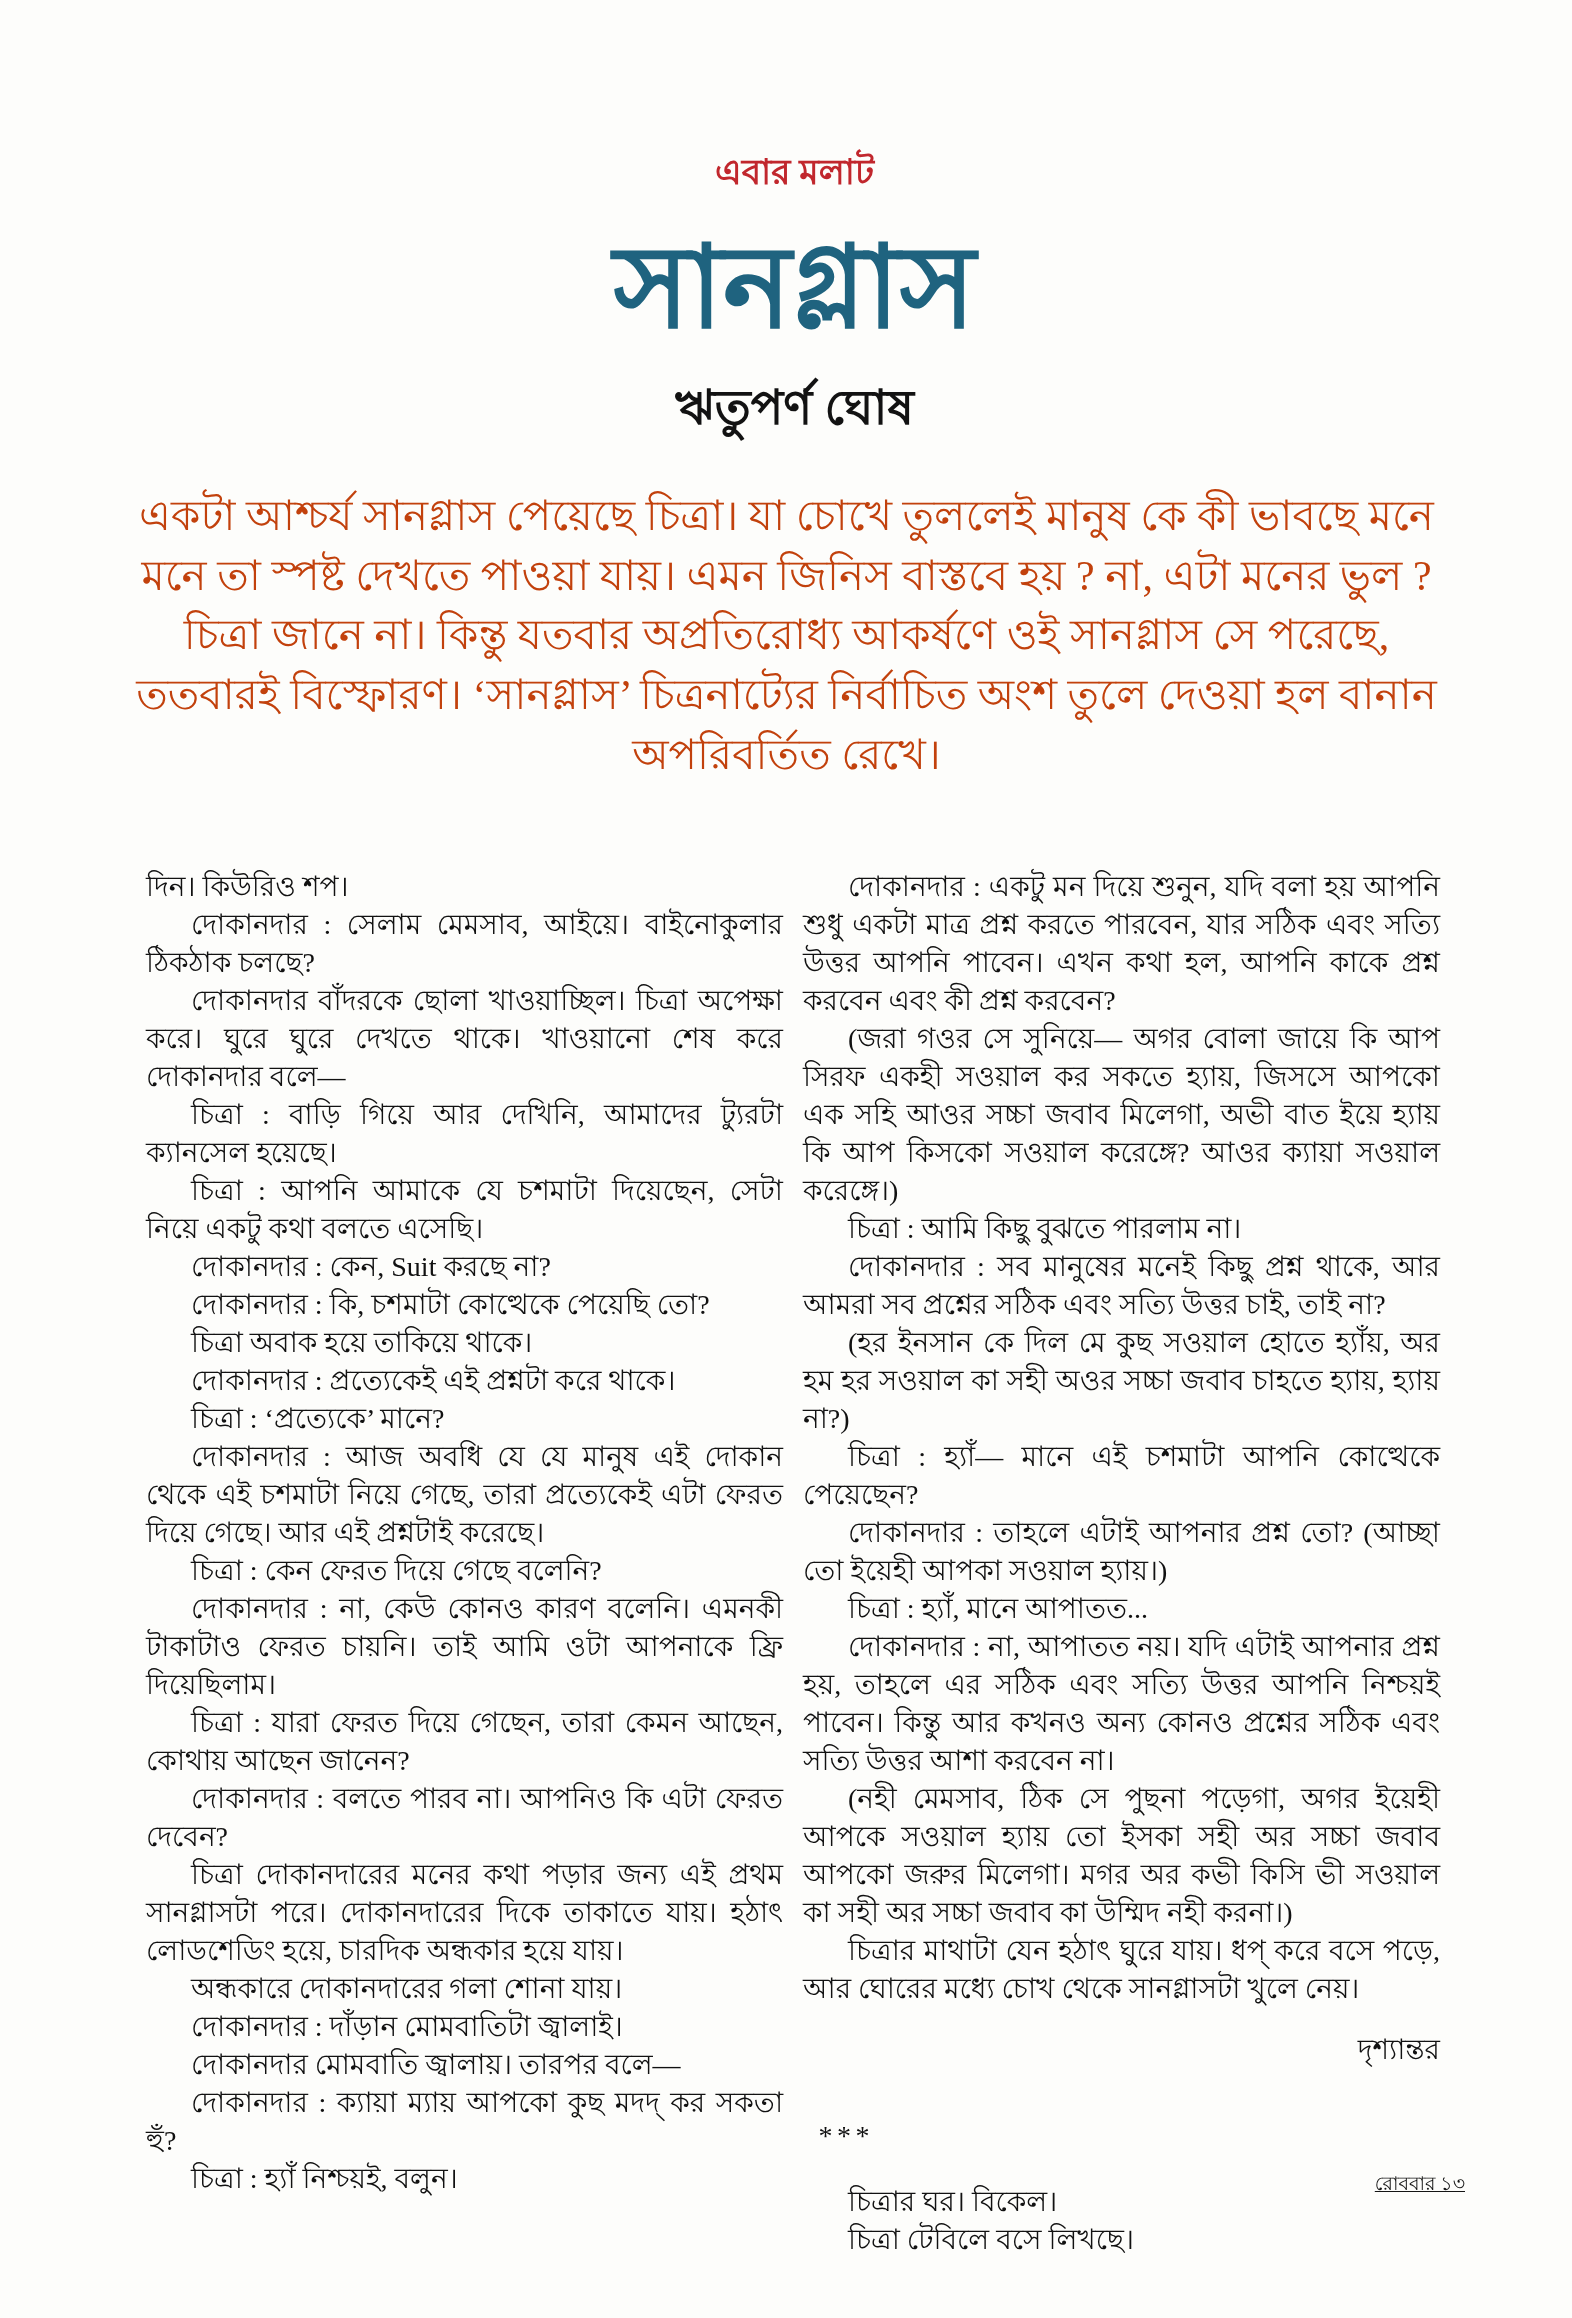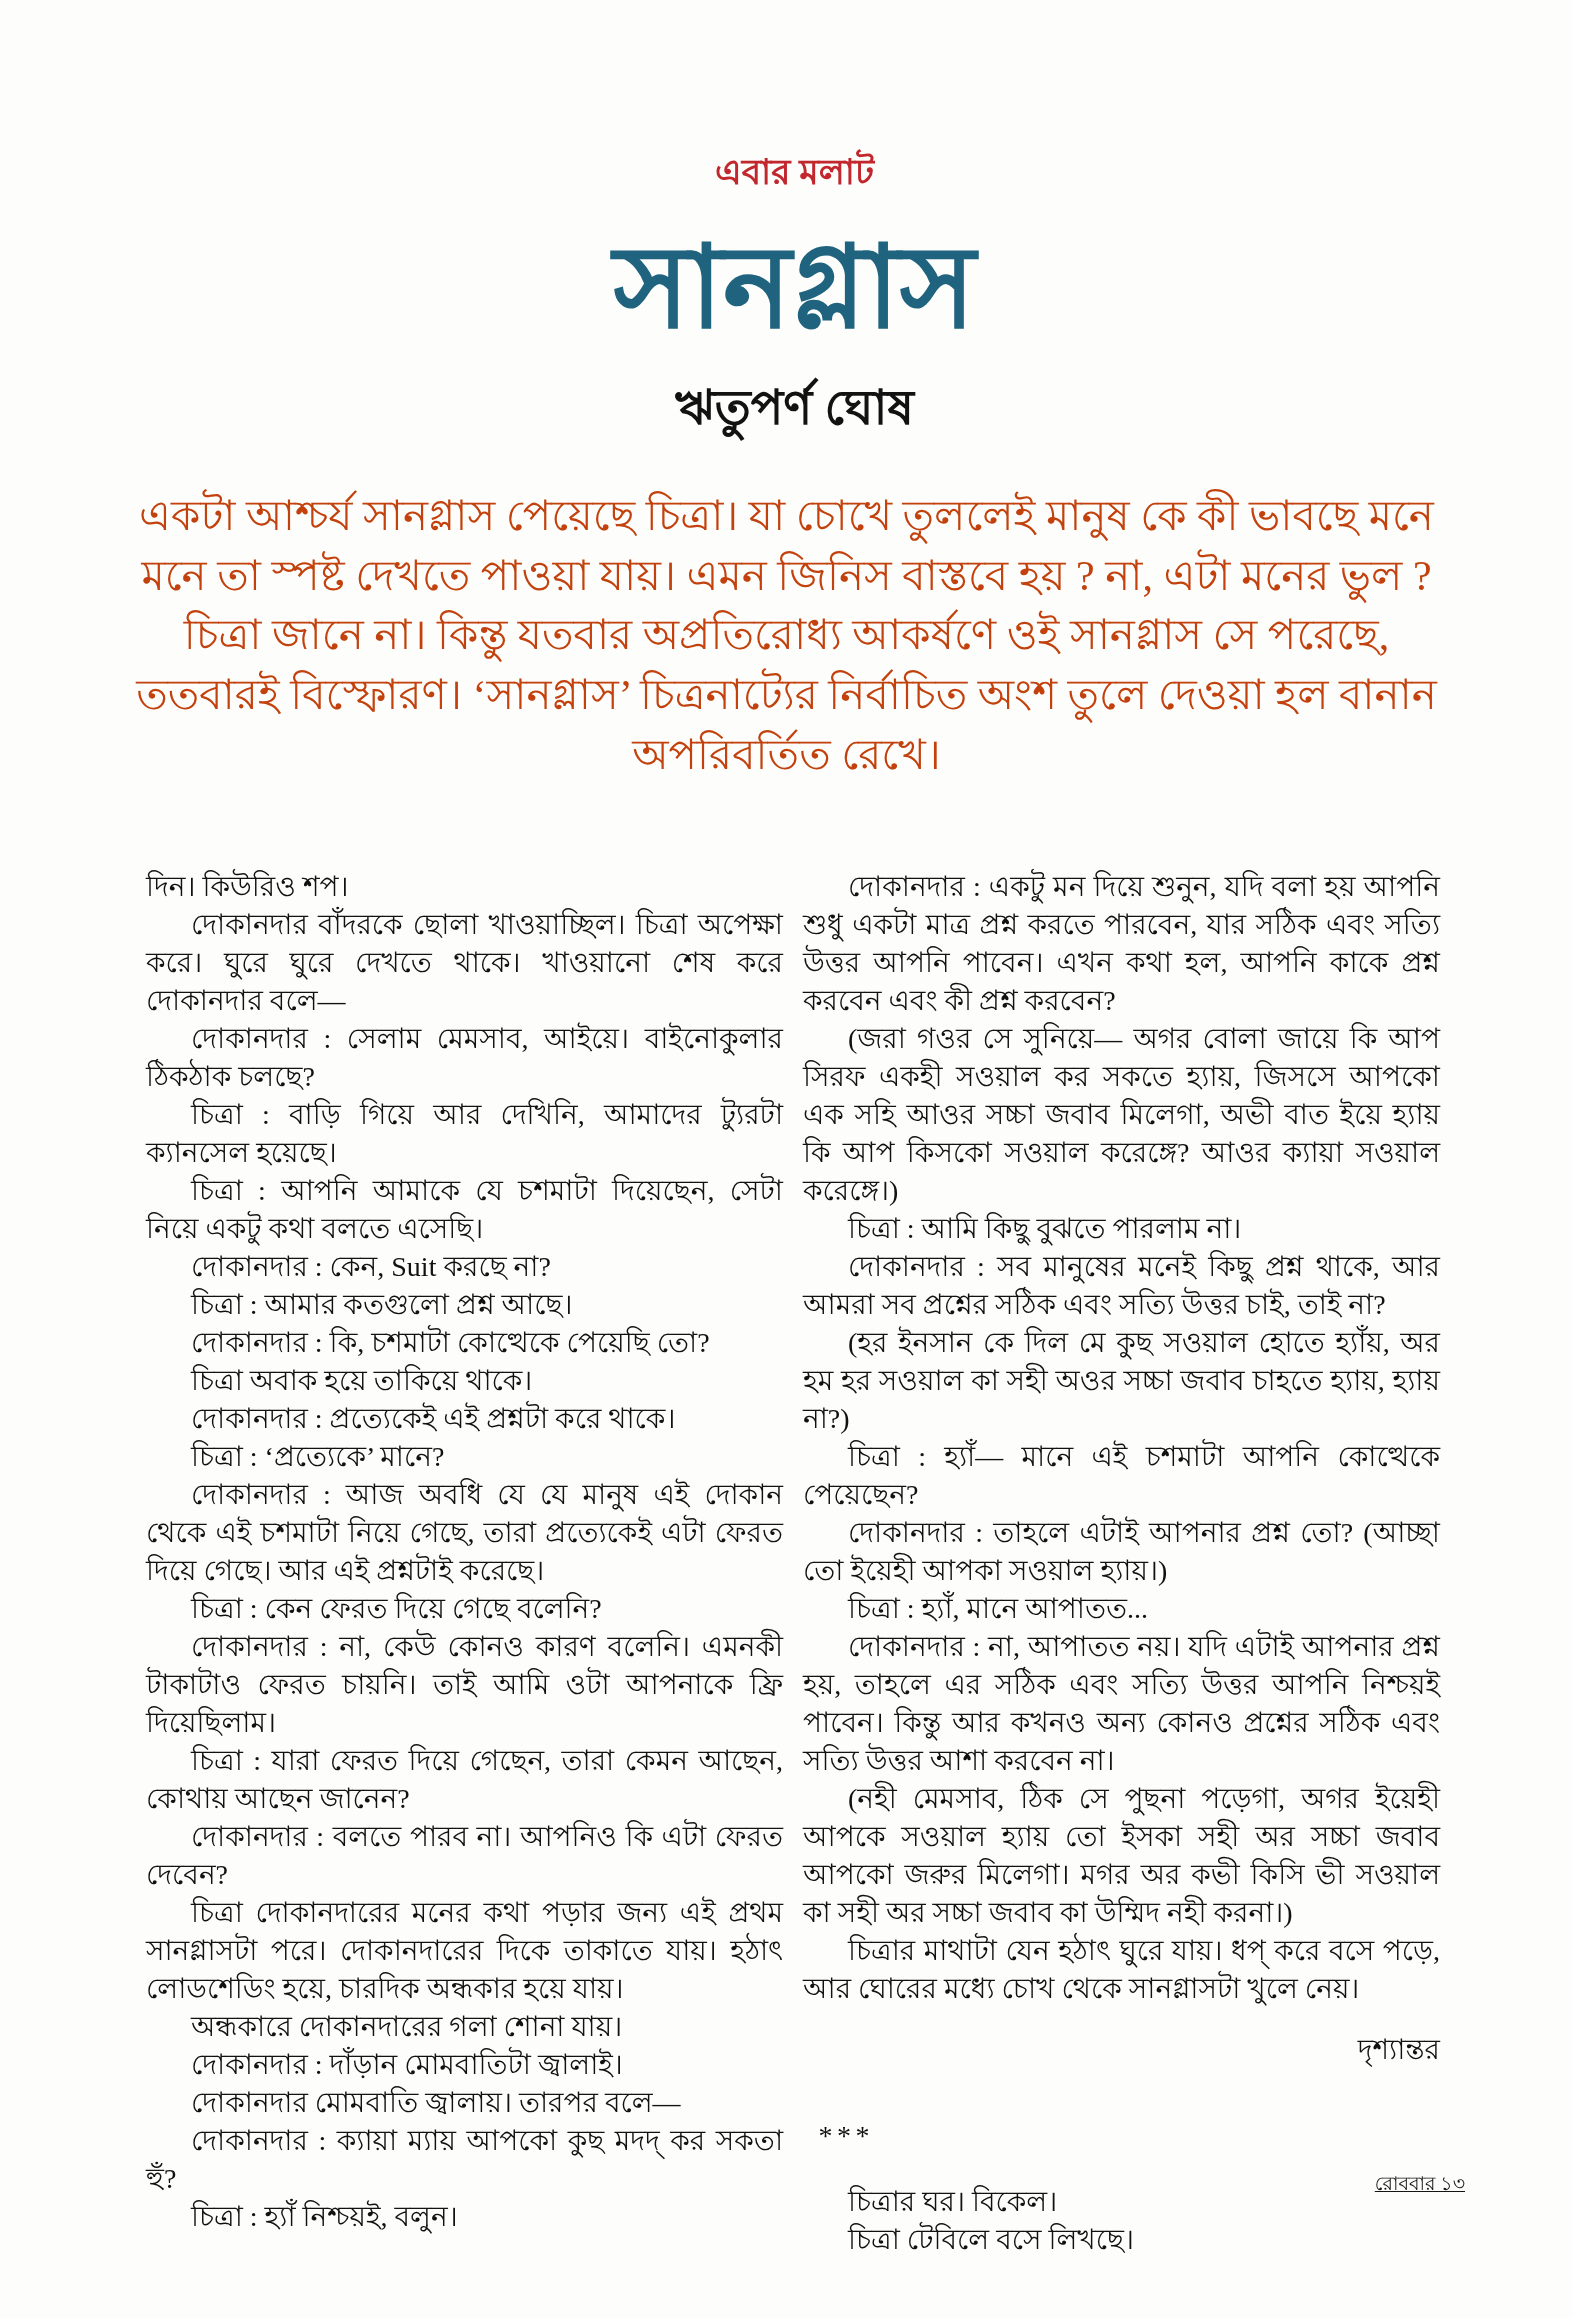--- a/index.html
+++ b/index.html
@@ -106,26 +106,25 @@
 
 <div class="page">
   <div class="kicker">এবার মলাট</div>
   <h1 class="title" style="margin:0">সানগ্লাস</h1>
   <div class="author">ঋতুপর্ণ ঘোষ</div>
   <div class="intro">একটা আশ্চর্য সানগ্লাস পেয়েছে চিত্রা। যা চোখে তুললেই মানুষ কে কী ভাবছে মনে মনে তা স্পষ্ট দেখতে পাওয়া যায়। এমন জিনিস বাস্তবে হয় ? না, এটা মনের ভুল ? চিত্রা জানে না। কিন্তু যতবার অপ্রতিরোধ্য আকর্ষণে ওই সানগ্লাস সে পরেছে, ততবারই বিস্ফোরণ। ‘সানগ্লাস’ চিত্রনাট্যের নির্বাচিত অংশ তুলে দেওয়া হল বানান অপরিবর্তিত রেখে।</div>
 
   <div class="columns">
     <div class="column">
         <p class="flush">দিন। কিউরিও শপ।</p>
+        <p>দোকানদার : সেলাম মেমসাব, আইয়ে। বাইনোকুলার ঠিকঠাক চলছে?</p>
         <p>দোকানদার বাঁদরকে ছোলা খাওয়াচ্ছিল। চিত্রা অপেক্ষা করে। ঘুরে ঘুরে দেখতে থাকে। খাওয়ানো শেষ করে দোকানদার বলে—</p>
-        <p>দোকানদার : সেলাম মেমসাব, আইয়ে। বাইনোকুলার ঠিকঠাক চলছে?</p>
         <p>চিত্রা : বাড়ি গিয়ে আর দেখিনি, আমাদের ট্যুরটা ক্যানসেল হয়েছে।</p>
         <p>চিত্রা : আপনি আমাকে যে চশমাটা দিয়েছেন, সেটা নিয়ে একটু কথা বলতে এসেছি।</p>
         <p>দোকানদার : কেন, Suit করছে না?</p>
-        <p>চিত্রা : আমার কতগুলো প্রশ্ন আছে।</p>
         <p>দোকানদার : কি, চশমাটা কোত্থেকে পেয়েছি তো?</p>
         <p>চিত্রা অবাক হয়ে তাকিয়ে থাকে।</p>
         <p>দোকানদার : প্রত্যেকেই এই প্রশ্নটা করে থাকে।</p>
         <p>চিত্রা : ‘প্রত্যেকে’ মানে?</p>
         <p>দোকানদার : আজ অবধি যে যে মানুষ এই দোকান থেকে এই চশমাটা নিয়ে গেছে, তারা প্রত্যেকেই এটা ফেরত দিয়ে গেছে। আর এই প্রশ্নটাই করেছে।</p>
         <p>চিত্রা : কেন ফেরত দিয়ে গেছে বলেনি?</p>
         <p>দোকানদার : না, কেউ কোনও কারণ বলেনি। এমনকী টাকাটাও ফেরত চায়নি। তাই আমি ওটা আপনাকে ফ্রি দিয়েছিলাম।</p>
         <p>চিত্রা : যারা ফেরত দিয়ে গেছেন, তারা কেমন আছেন, কোথায় আছেন জানেন?</p>
         <p>দোকানদার : বলতে পারব না। আপনিও কি এটা ফেরত দেবেন?</p>
         <p>চিত্রা দোকানদারের মনের কথা পড়ার জন্য এই প্রথম সানগ্লাসটা পরে। দোকানদারের দিকে তাকাতে যায়। হঠাৎ লোডশেডিং হয়ে, চারদিক অন্ধকার হয়ে যায়।</p>

